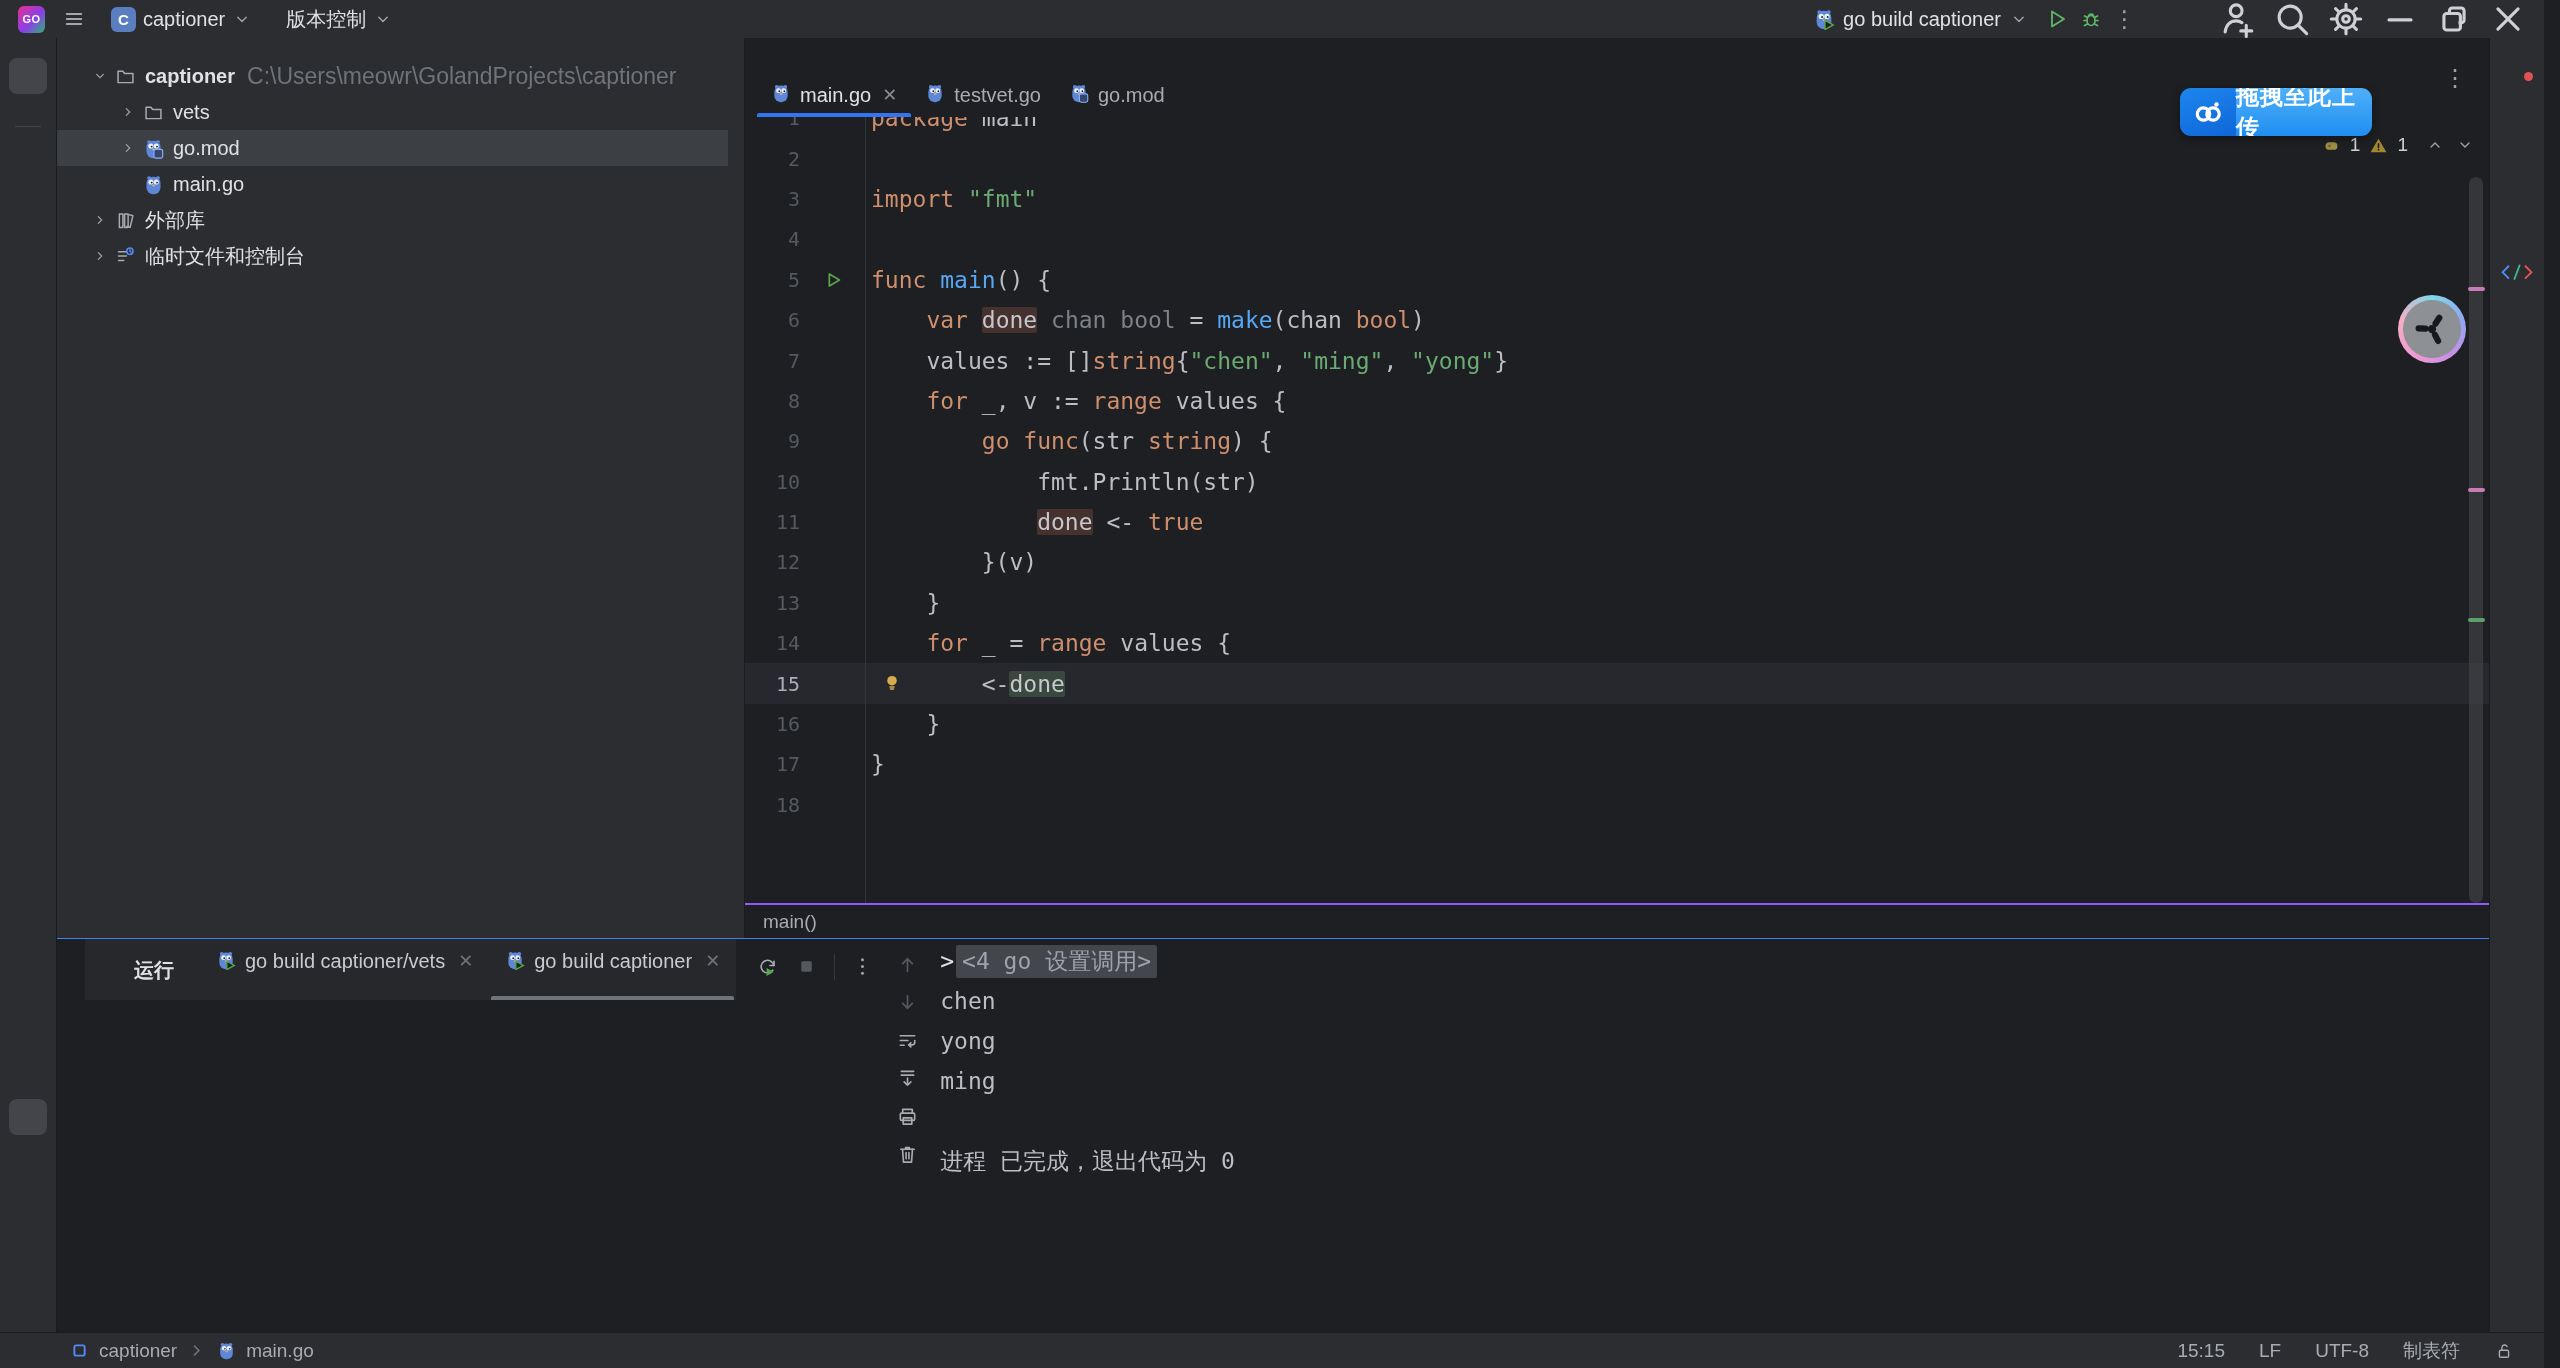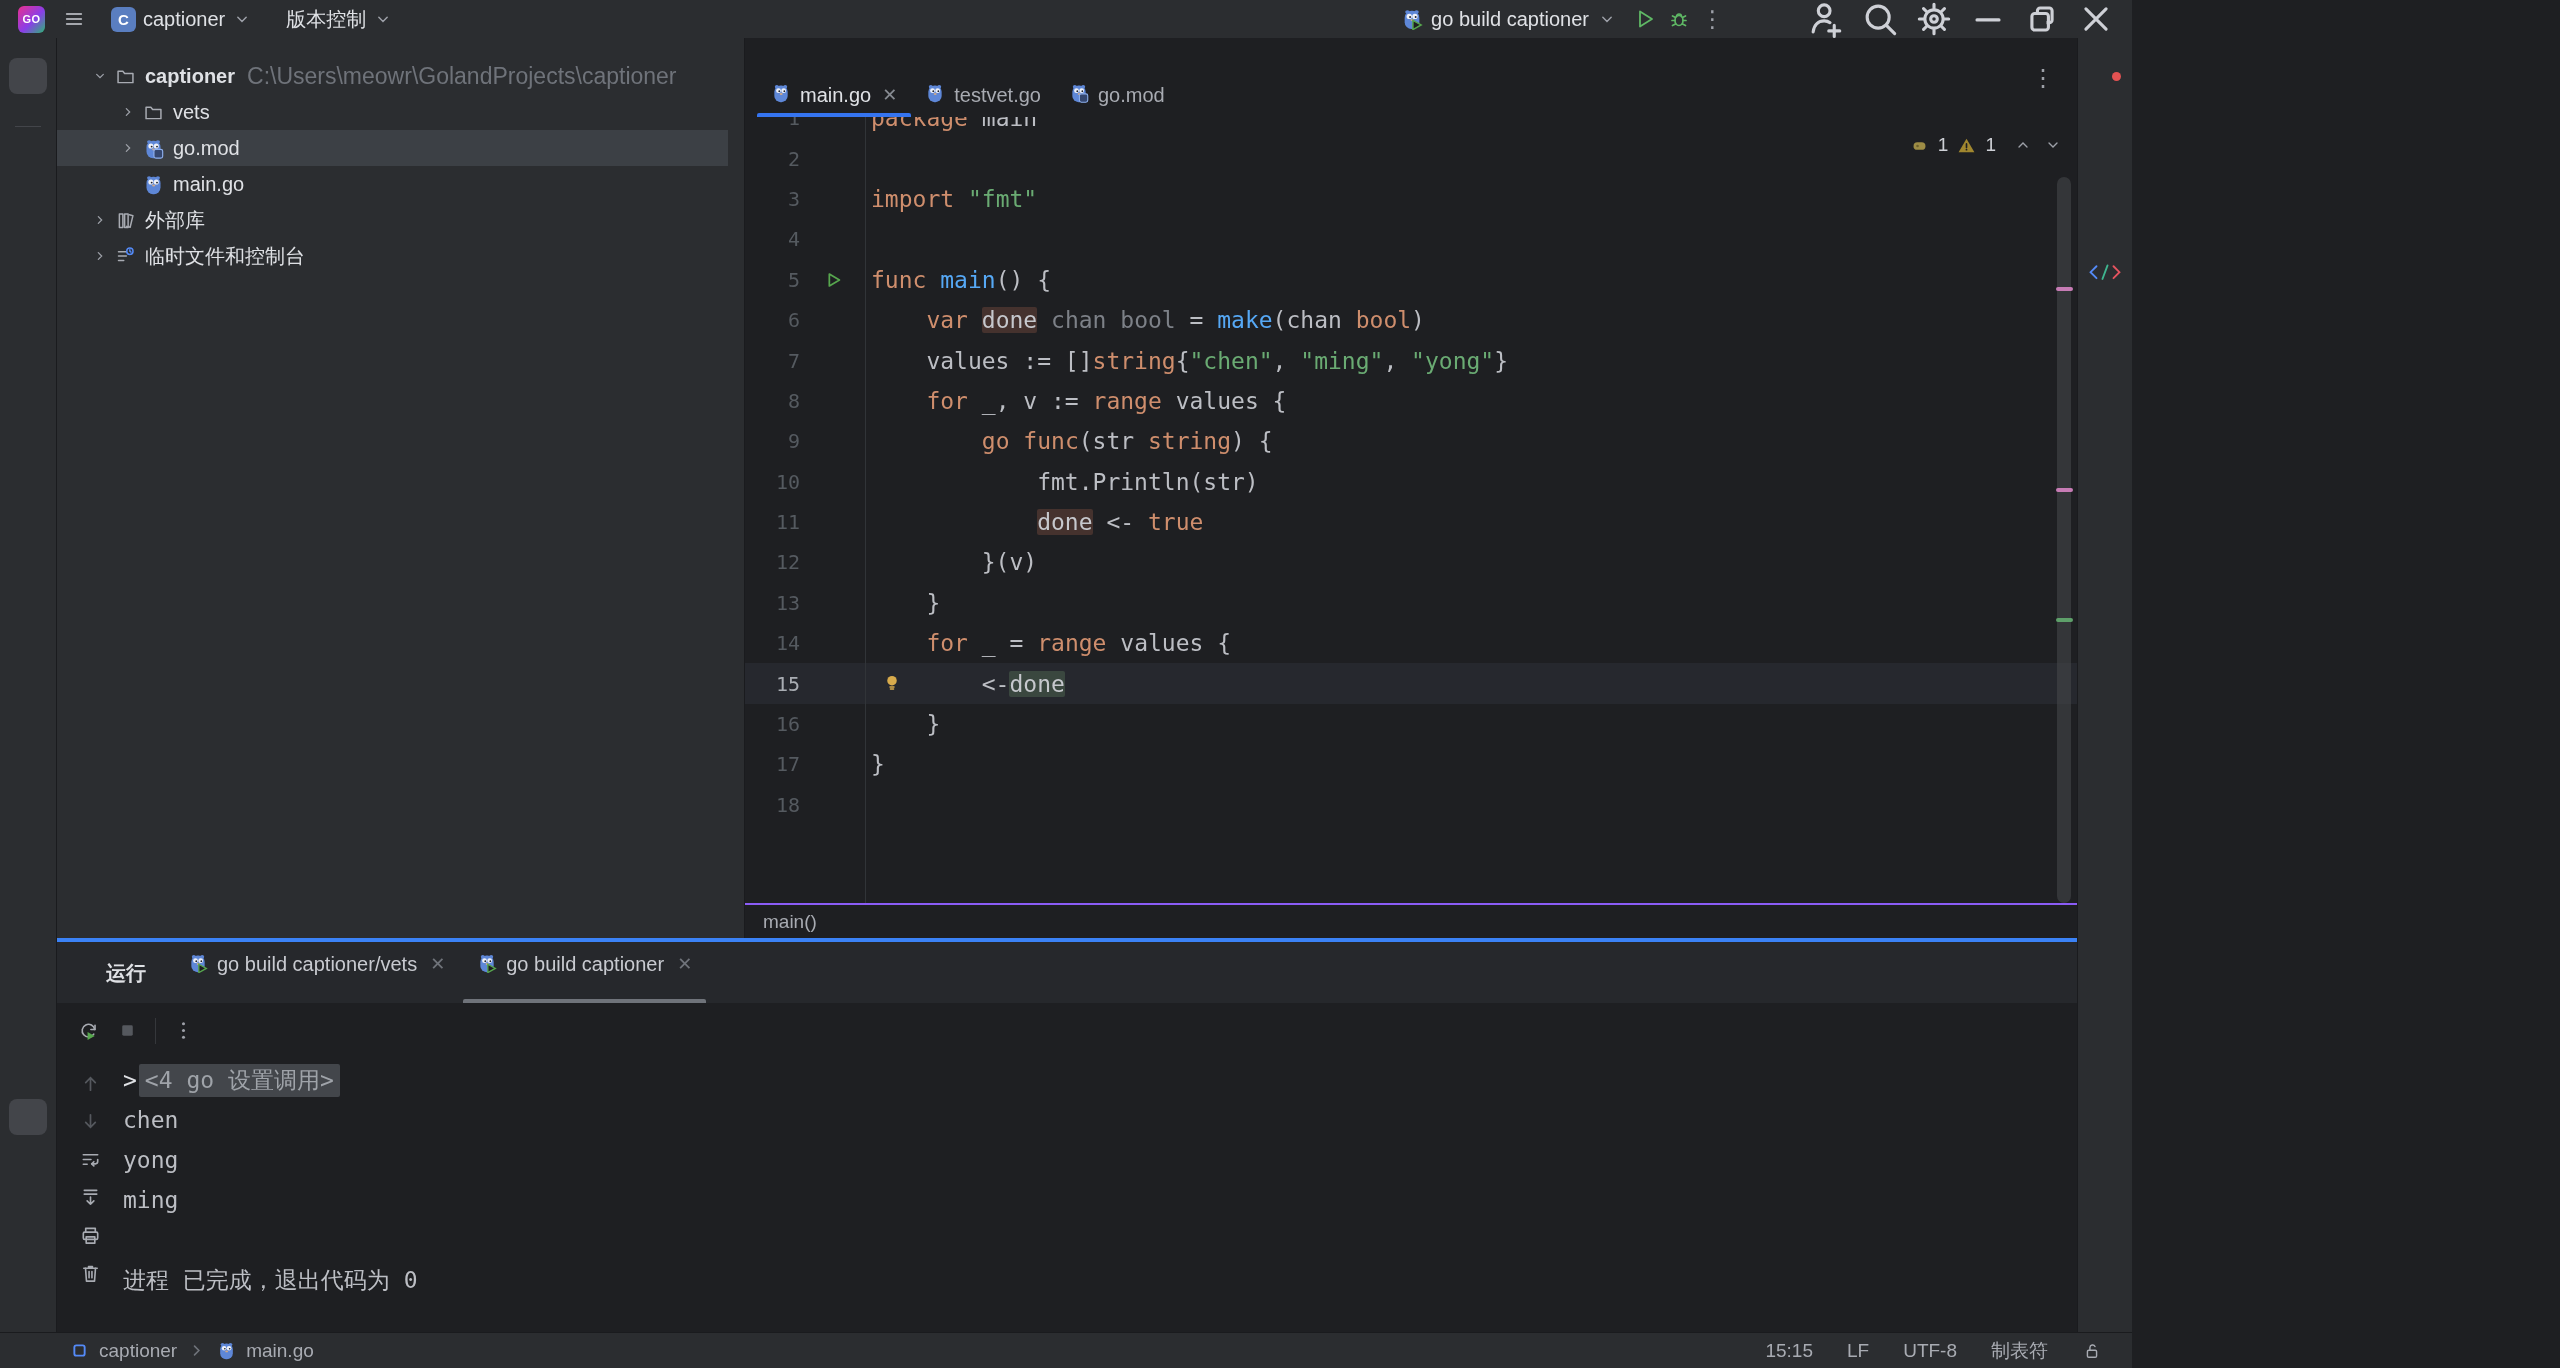--- a/index.html
+++ b/index.html
@@ -1,18 +1,18 @@
 <!DOCTYPE html>
 <html><head>
 <meta charset="utf-8">
 <style>
   * { margin:0; padding:0; box-sizing:border-box; }
   html,body { background:#1e1f22; }
   body { font-family:"Liberation Sans","DejaVu Sans",sans-serif; color:#bcbec4; }
-  .app { position:relative; width:2132px; height:1368px; background:#14b8a6; overflow:hidden; }
+  .app { position:relative; width:2544px; height:1368px; background:#14b8a6; overflow:hidden; }
 
   
   .titlebar { height:38px; background:#2b2d30; display:flex; align-items:center; padding:0 14px 0 18px; }
   .tb-left { display:flex; align-items:center; gap:18px; }
   .go-logo { width:27px; height:27px; border-radius:6px; background:linear-gradient(135deg,#e9308f 0%,#8a3ee8 55%,#2bb673 100%); color:#fff; font-size:11px; font-weight:bold; display:flex; align-items:center; justify-content:center; letter-spacing:.5px; }
   .icon16 svg, .icon16 { width:20px; height:20px; }
   .icon20 svg { width:22px; height:22px; display:block; }
   .icon24 svg { width:24px; height:24px; display:block; }
   .tb-btn { display:flex; align-items:center; gap:7px; padding:5px 8px; border-radius:6px; color:#dfe1e5; font-size:20px; cursor:default; }
   .proj-badge { width:25px; height:25px; border-radius:6px; background:#5a7ec0; color:#fff; font-size:15px; font-weight:bold; display:flex; align-items:center; justify-content:center; }
@@ -87,21 +87,21 @@
   .upload-ico svg { width:34px; height:34px; }
   .upload-txt { flex:1; background:linear-gradient(180deg,#4fb0f8,#1f8ef2); color:#fff; font-size:23px; font-weight:bold; display:flex; align-items:center; justify-content:center; letter-spacing:1px; }
 
   .float-logo { position:absolute; left:1653px; top:257px; width:68px; height:68px; border-radius:50%; background:conic-gradient(#7fd8e8,#8fa7f2,#c68fe8,#f29ad2,#f2b0c4,#7fd8e8); display:flex; align-items:center; justify-content:center; z-index:7; }
   .float-logo .inner { width:58px; height:58px; border-radius:50%; background:#8d9095; display:flex; align-items:center; justify-content:center; }
   .float-logo svg { width:44px; height:44px; }
 
   .breadcrumbbar { height:35px; border-top:2px solid #8b5cf6; display:flex; align-items:center; padding-left:18px; color:#a8abb2; font-size:19px; background:#1e1f22; }
 
   
-  .runpanel { height:394px; border-top:4px solid #3b82f6; display:flex; flex-direction:column; background:#1e1f22; }
+  .runpanel { height:394px; border-top:1px solid #3b82f6; display:flex; flex-direction:row; background:#1e1f22;padding-left:28px; }
   .runheader { height:61px; background:#26282c; display:flex; align-items:flex-end; padding-left:49px; }
   .run-label { font-size:20px; font-weight:bold; color:#dfe1e5; padding-bottom:16px; margin-right:26px; }
   .rtab { height:50px; display:flex; align-items:flex-start; gap:9px; padding:0 16px; font-size:20px; color:#c8cad0; position:relative; }
   .rtab svg { width:20px; height:20px; }
   .rtab .x { color:#6f737a; font-size:18px; margin-left:4px; }
   .rtab.active::after { content:""; position:absolute; left:2px; right:2px; bottom:0; height:4px; background:#6f737a; border-radius:2px 2px 0 0; }
   .runtoolbar { height:55px; display:flex; align-items:center; padding-left:20px; gap:16px; }
   .runtoolbar svg { width:23px; height:23px; display:block; }
   .rt-div { width:1px; height:26px; background:#35373b; }
   .kebab { color:#9da0a8; font-size:23px; line-height:1; }

